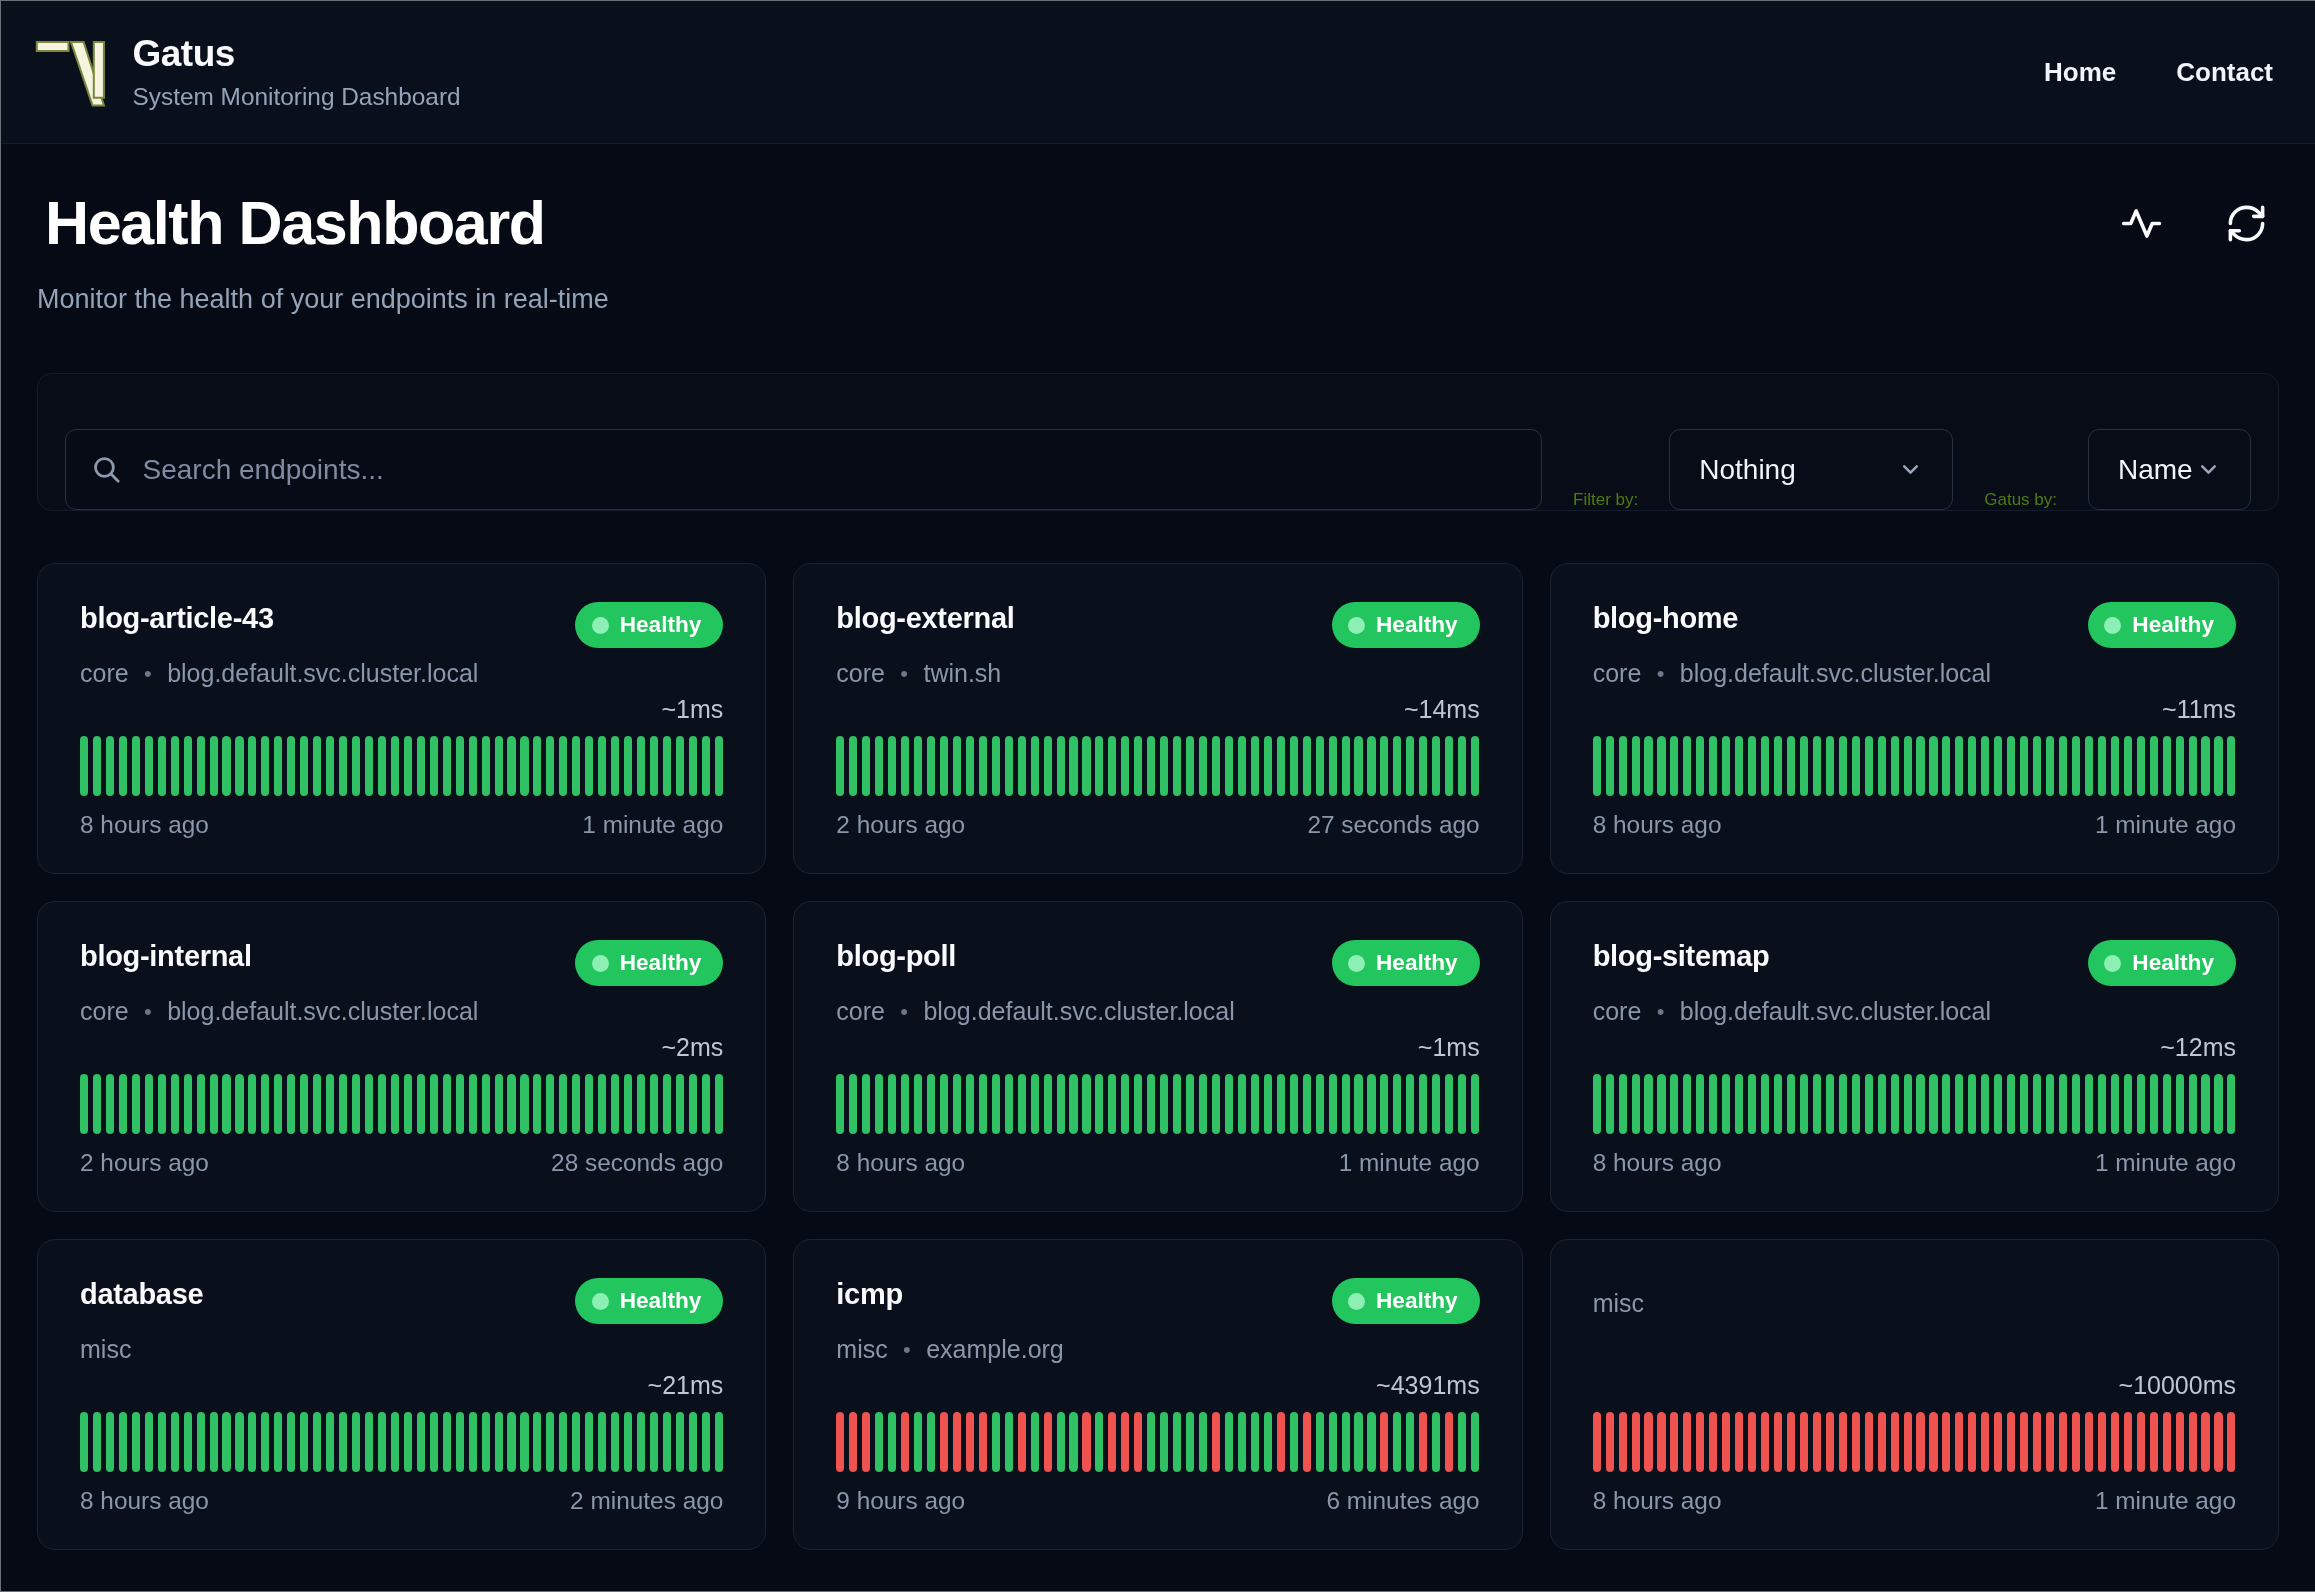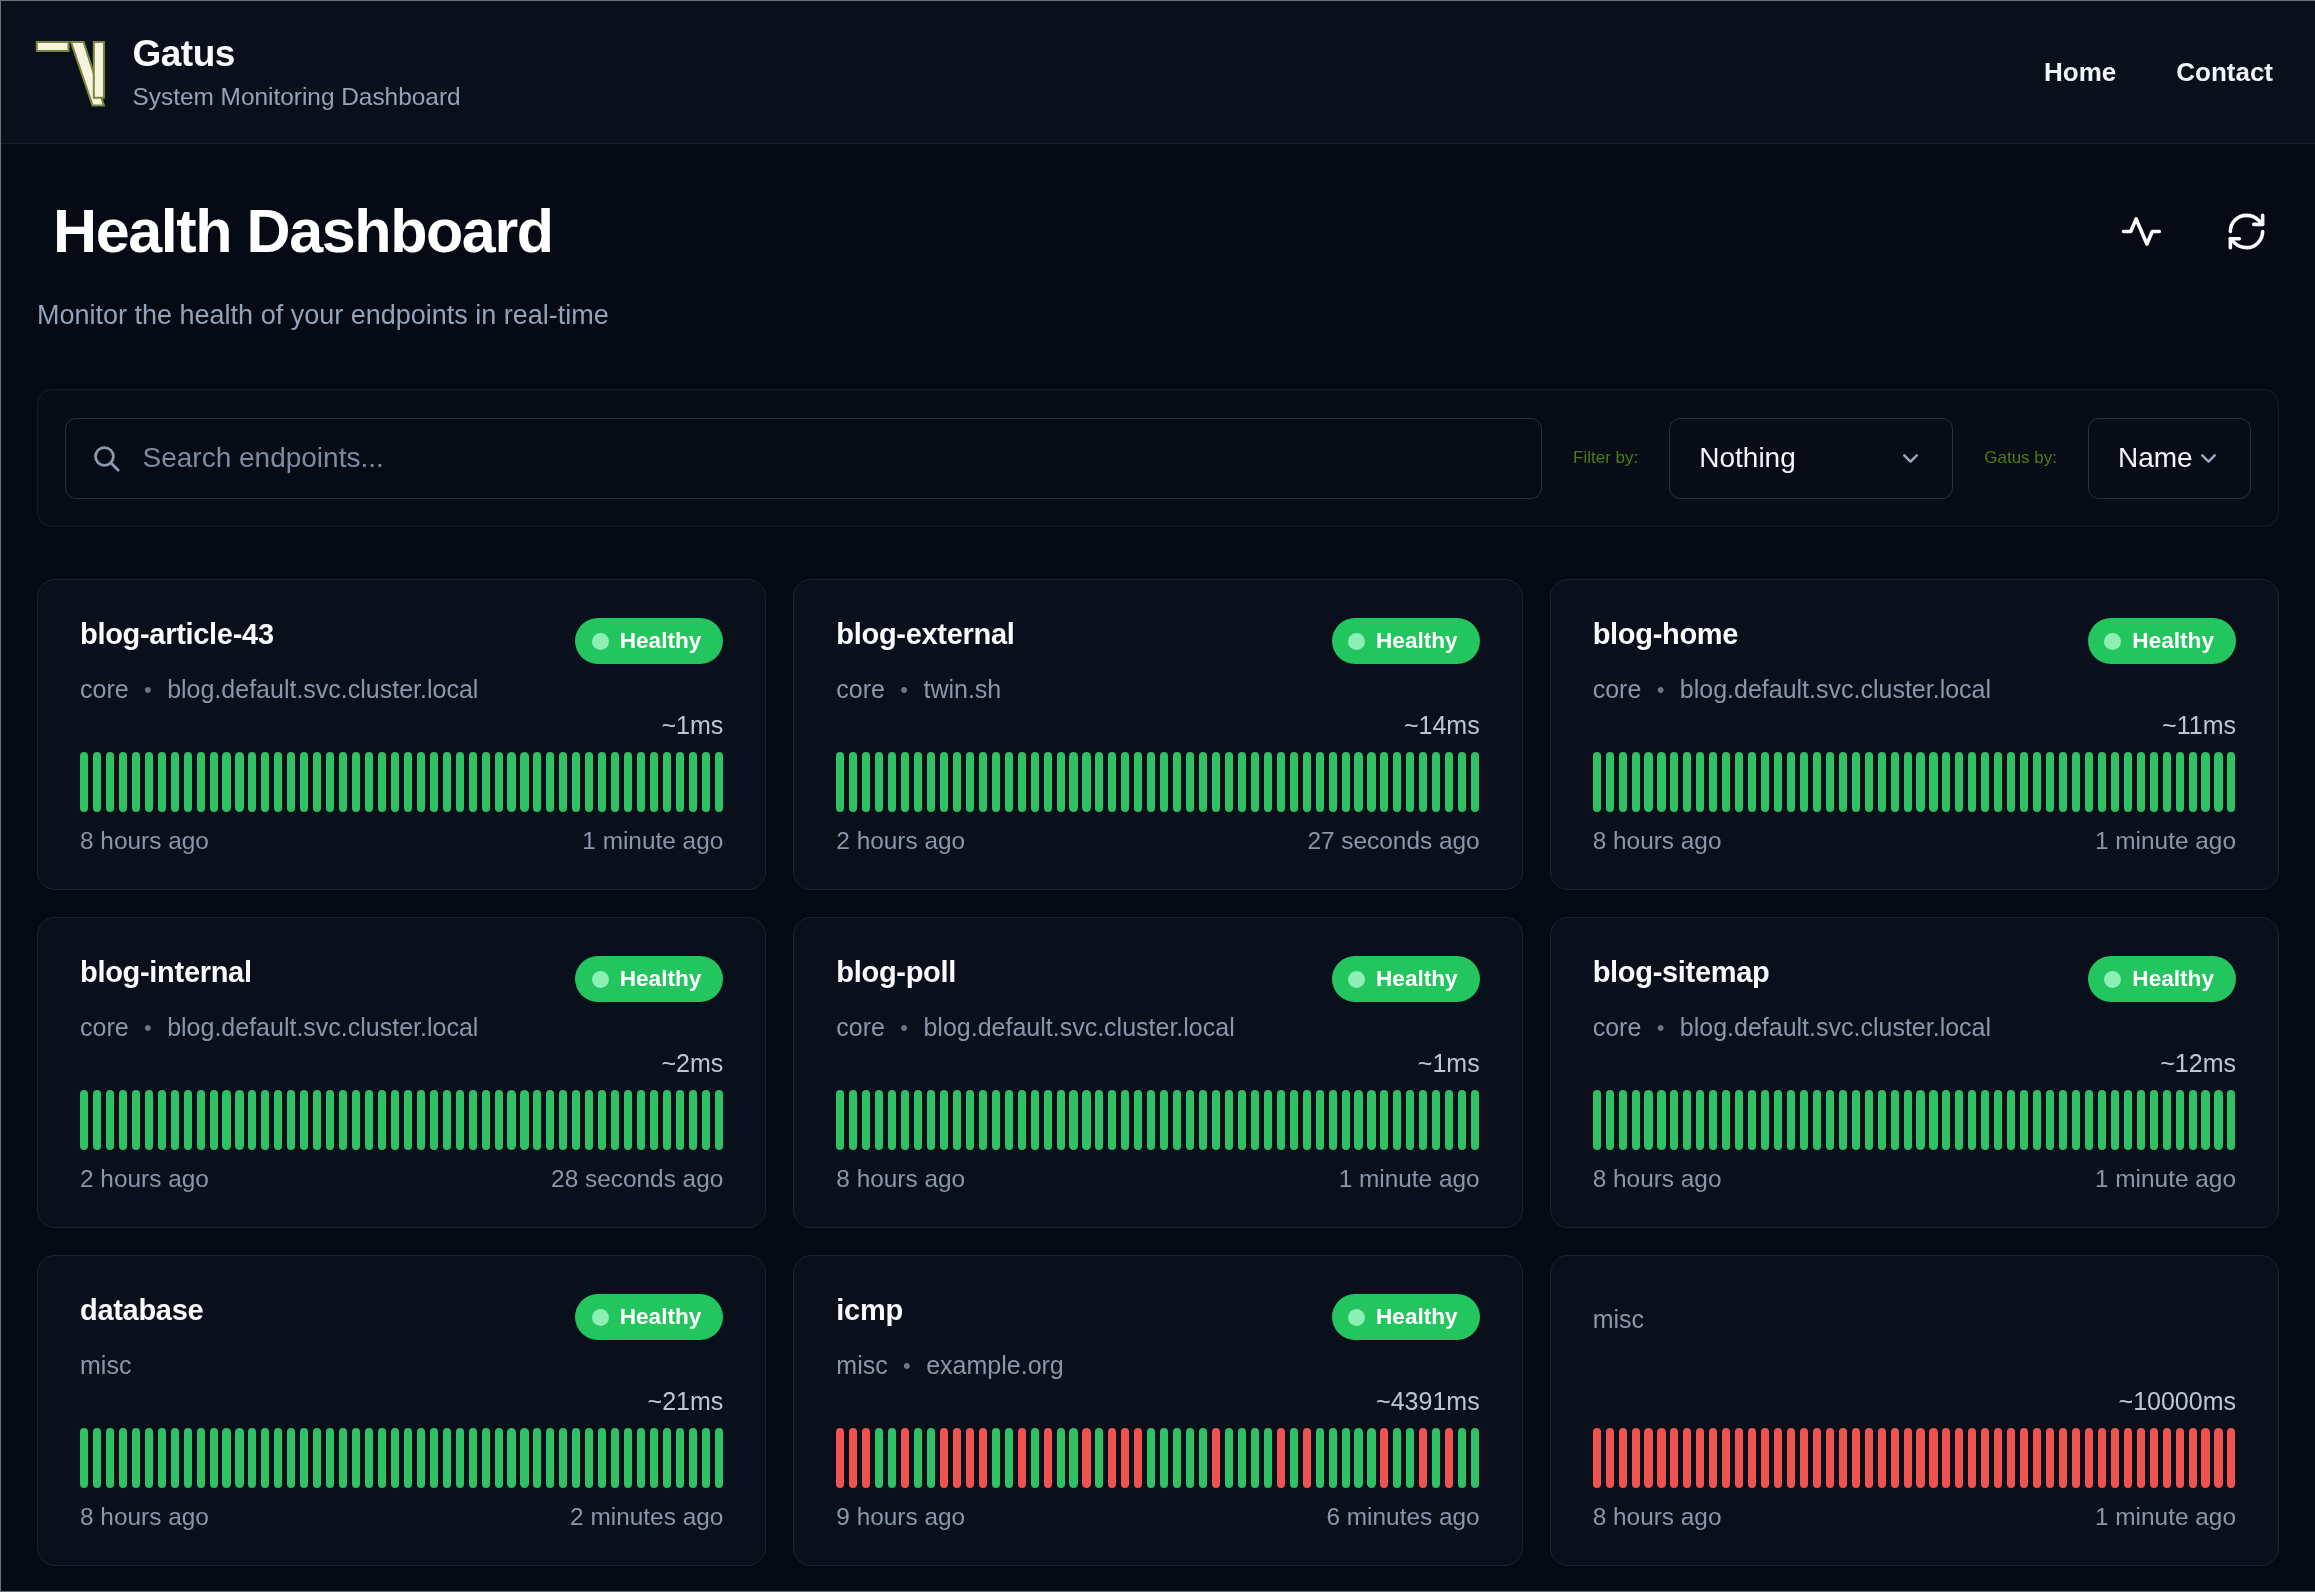--- a/index.html
+++ b/index.html
@@ -13,29 +13,29 @@
   .logo { width:76px; height:101px; flex:0 0 auto; }
   .brand { margin-left:23.5px; }
   .brand-title { color:#f8fafc; font-size:37px; font-weight:800; letter-spacing:-0.5px; }
   .brand-sub { color:#94a3b8; font-size:24.4px; margin-top:8.1px; }
   .top-nav { margin-left:auto; display:flex; gap:60px; align-items:center; }
   .nav-link { color:#f1f5f9; font-size:26px; font-weight:600; cursor:pointer; }
 
   
   .content { padding:36px 36px 0; }
   .page-head { display:flex; justify-content:space-between; align-items:center; }
-  .page-title { color:#ffffff; font-size:61px; font-weight:800; letter-spacing:-1.4px; margin:16px; }
+  .page-title { color:#ffffff; font-size:61px; font-weight:800; letter-spacing:-1.4px; margin:8px; }
   .head-actions { display:flex; gap:62px; align-items:center; padding-right:11px; }
   .icon-btn { width:43px; height:43px; cursor:pointer; }
   .icon-btn svg { width:43px; height:43px; stroke:#f8fafc; }
   .page-sub { color:#94a3b8; font-size:27px; margin-top:18px; }
 
   
   .controls { margin-top:58px; height:138px; border:1.8px solid #141c2b; background:#070c17;
-    border-radius:14.5px; padding:0 27px; display:flex; align-items:center; gap:31px; }
+    border-radius:14.5px; padding:0 27px; display:flex; align-items:flex-end; gap:31px; }
   .search-box { flex:1; height:81px; border:1.8px solid #27313f; background:#060b16; border-radius:11px;
     display:flex; align-items:center; padding:0 23.5px; gap:18px; }
   .search-box svg { width:33px; height:33px; stroke:#8d9aae; flex:0 0 auto; }
   .search-box input { flex:1; background:transparent; border:none; outline:none;
     color:#e2e8f0; font-size:28px; font-family:inherit; }
   .search-box input::placeholder { color:#7e8ba1; }
   .ctl-label { font-size:17px; color:#4d7c0f; white-space:nowrap; }
   .select { height:81px; border:1.8px solid #27313f; border-radius:11px; background:#070c17;
     display:flex; align-items:center; justify-content:space-between; padding:0 29px;
     color:#f1f5f9; font-size:28px; cursor:pointer; }

